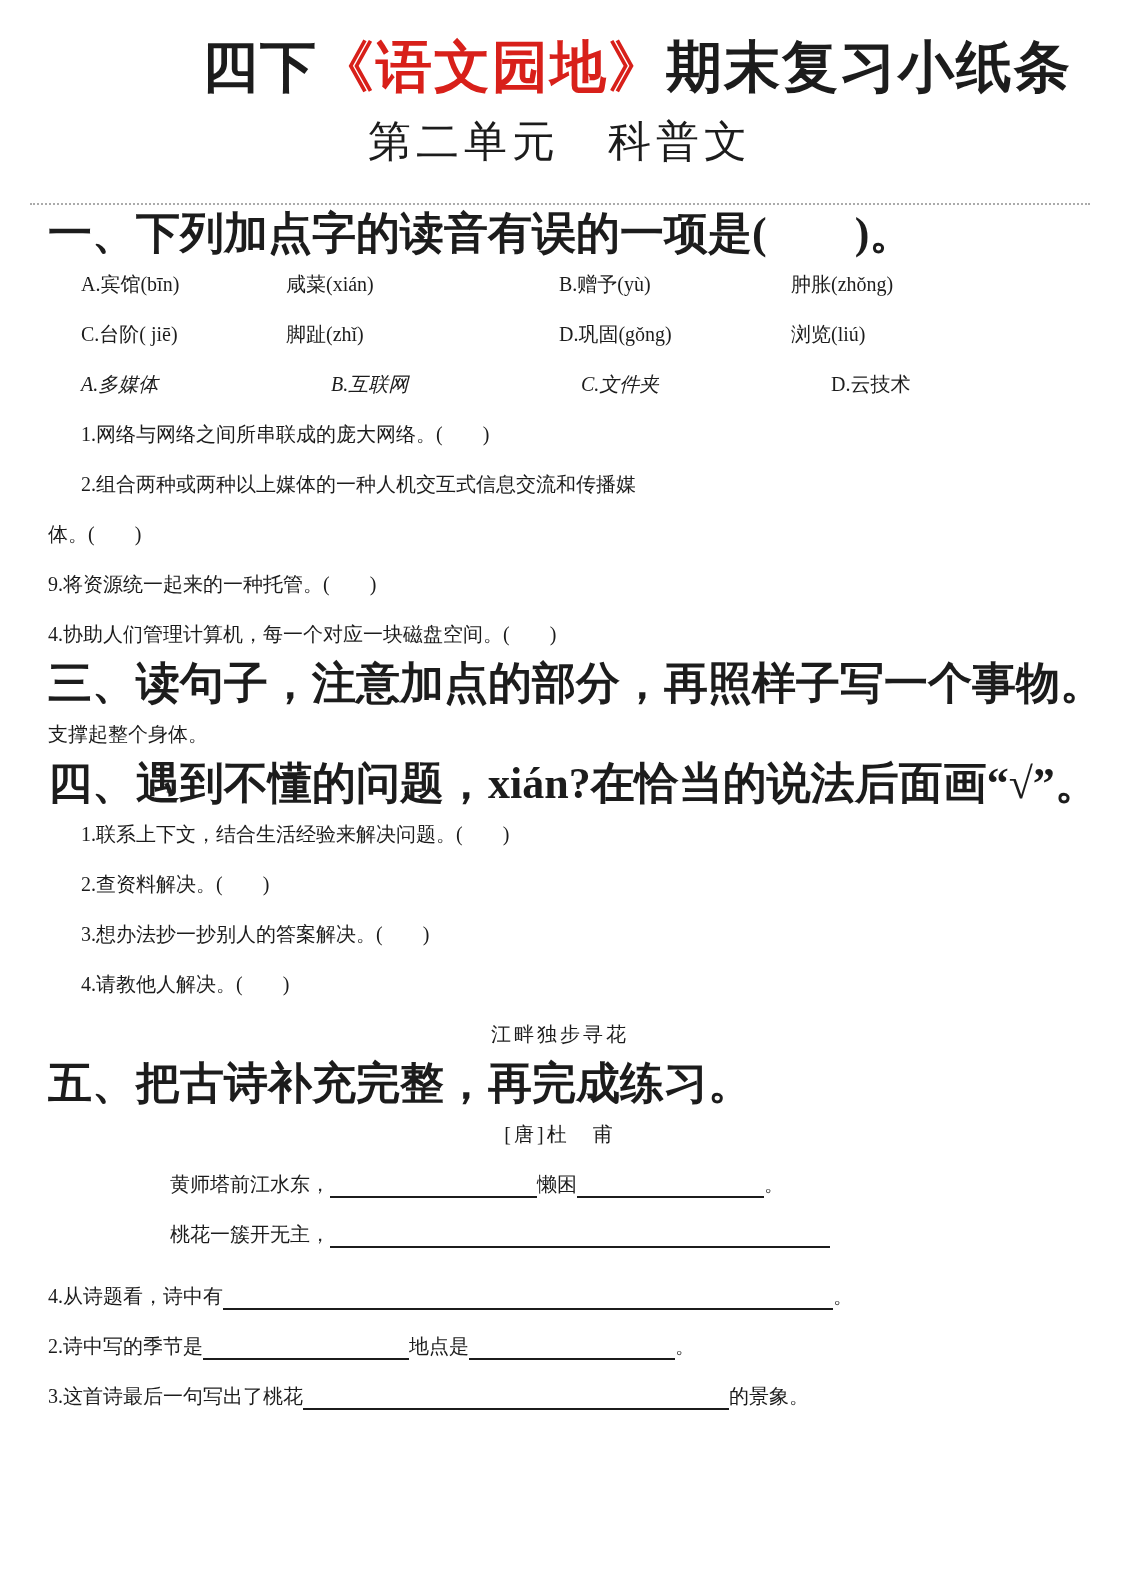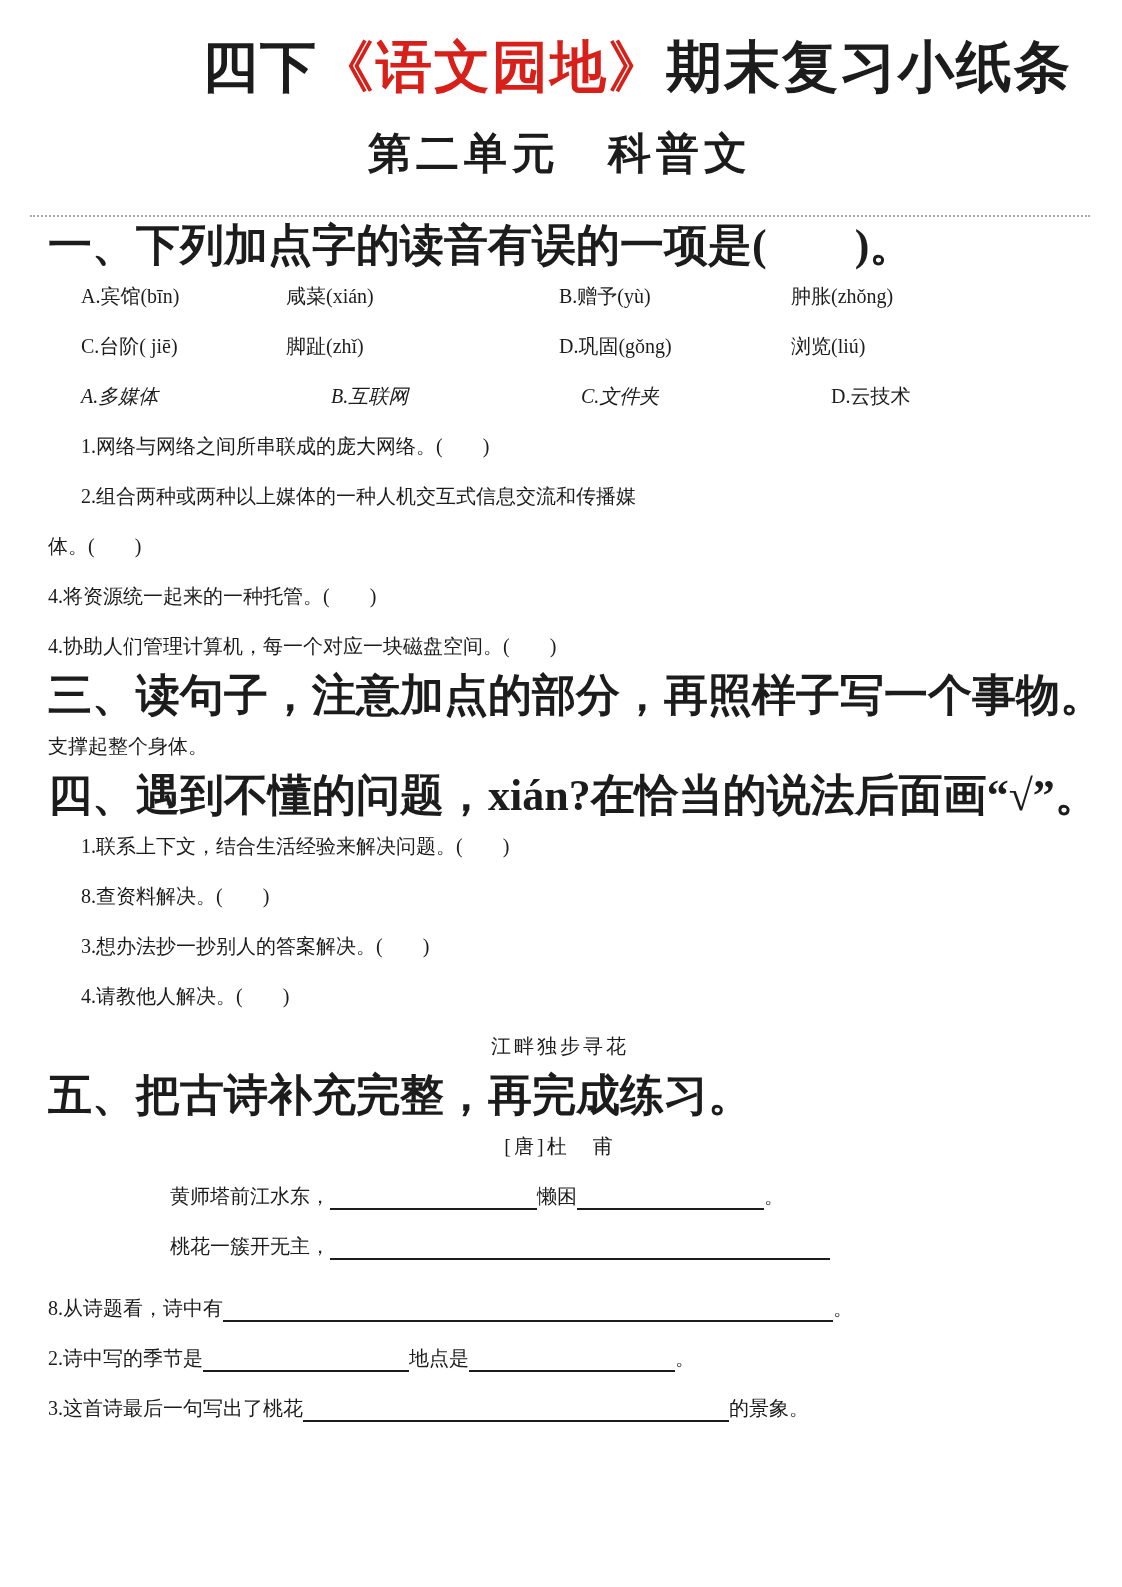--- a/index.html
+++ b/index.html
@@ -11,22 +11,22 @@
   .page{
     box-sizing:border-box;width:1122px;height:1587px;
     padding:22px 50px 0 48px;overflow:hidden;
   }
   .title{
     margin:14px 0 0 0;text-align:right;
     font-size:56px;font-weight:700;letter-spacing:2px;line-height:1.12;
   }
   .red{color:#d8201a;}
   .subtitle{
-    margin-top:26px;text-align:center;
-    font-size:43px;font-weight:700;letter-spacing:5px;
+    margin-top:14px;text-align:center;
+    font-size:43px;font-weight:400;letter-spacing:5px;
   }
   .divider{
     border:none;border-top:2px dotted #ababab;
     margin:32px -18px 4px -18px;height:0;
   }
   .line{
     font-size:20px;line-height:50px;height:50px;
     white-space:nowrap;
   }
   .hd{font-weight:700;font-size:44px;}
@@ -64,39 +64,39 @@
   <div class="line ind cells">
     <span class="g1c1">C.台阶( jiē)</span><span class="g1c2">脚趾(zhǐ)</span><span class="g1c3">D.巩固(gǒng)</span><span>浏览(liú)</span>
   </div>
 
   <div class="line ind cells">
     <span class="g2c">A.多媒体</span><span class="g2c">B.互联网</span><span class="g2c">C.文件夹</span><span>D.云技术</span>
   </div>
   <div class="line ind">1.网络与网络之间所串联成的庞大网络。(　　)</div>
   <div class="line ind">2.组合两种或两种以上媒体的一种人机交互式信息交流和传播媒</div>
   <div class="line">体。(　　)</div>
-  <div class="line">4.将资源统一起来的一种托管。(　　)</div>
+  <div class="line">9.将资源统一起来的一种托管。(　　)</div>
   <div class="line">4.协助人们管理计算机，每一个对应一块磁盘空间。(　　)</div>
 
   <div class="line hd">三、读句子，注意加点的部分，再照样子写一个事物。</div>
   <div class="line">支撑起整个身体。</div>
 
   <div class="line hd">四、遇到不懂的问题，xián?在恰当的说法后面画“√”。</div>
   <div class="line ind">1.联系上下文，结合生活经验来解决问题。(　　)</div>
-  <div class="line ind">8.查资料解决。(　　)</div>
+  <div class="line ind">2.查资料解决。(　　)</div>
   <div class="line ind">3.想办法抄一抄别人的答案解决。(　　)</div>
   <div class="line ind">4.请教他人解决。(　　)</div>
 
   <div class="line center">江畔独步寻花</div>
   <div class="line hd">五、把古诗补充完整，再完成练习。</div>
   <div class="line center">[唐]杜　甫</div>
 
   <div class="line poem"><span>黄师塔前江水东，</span><span class="blank b207"></span><span>懒困</span><span class="blank b187"></span><span>。</span></div>
 
   <div class="line poem"><span>桃花一簇开无主，</span><span class="blank b500"></span></div>
 
-  <div class="line mt12"><span>8.从诗题看，诗中有</span><span class="blank b610"></span><span>。</span></div>
+  <div class="line mt12"><span>4.从诗题看，诗中有</span><span class="blank b610"></span><span>。</span></div>
 
   <div class="line"><span>2.诗中写的季节是</span><span class="blank b206"></span><span>地点是</span><span class="blank b206"></span><span>。</span></div>
 
   <div class="line"><span>3.这首诗最后一句写出了桃花</span><span class="blank b426"></span><span>的景象。</span></div>
 
 </div>
 
 </body></html>

